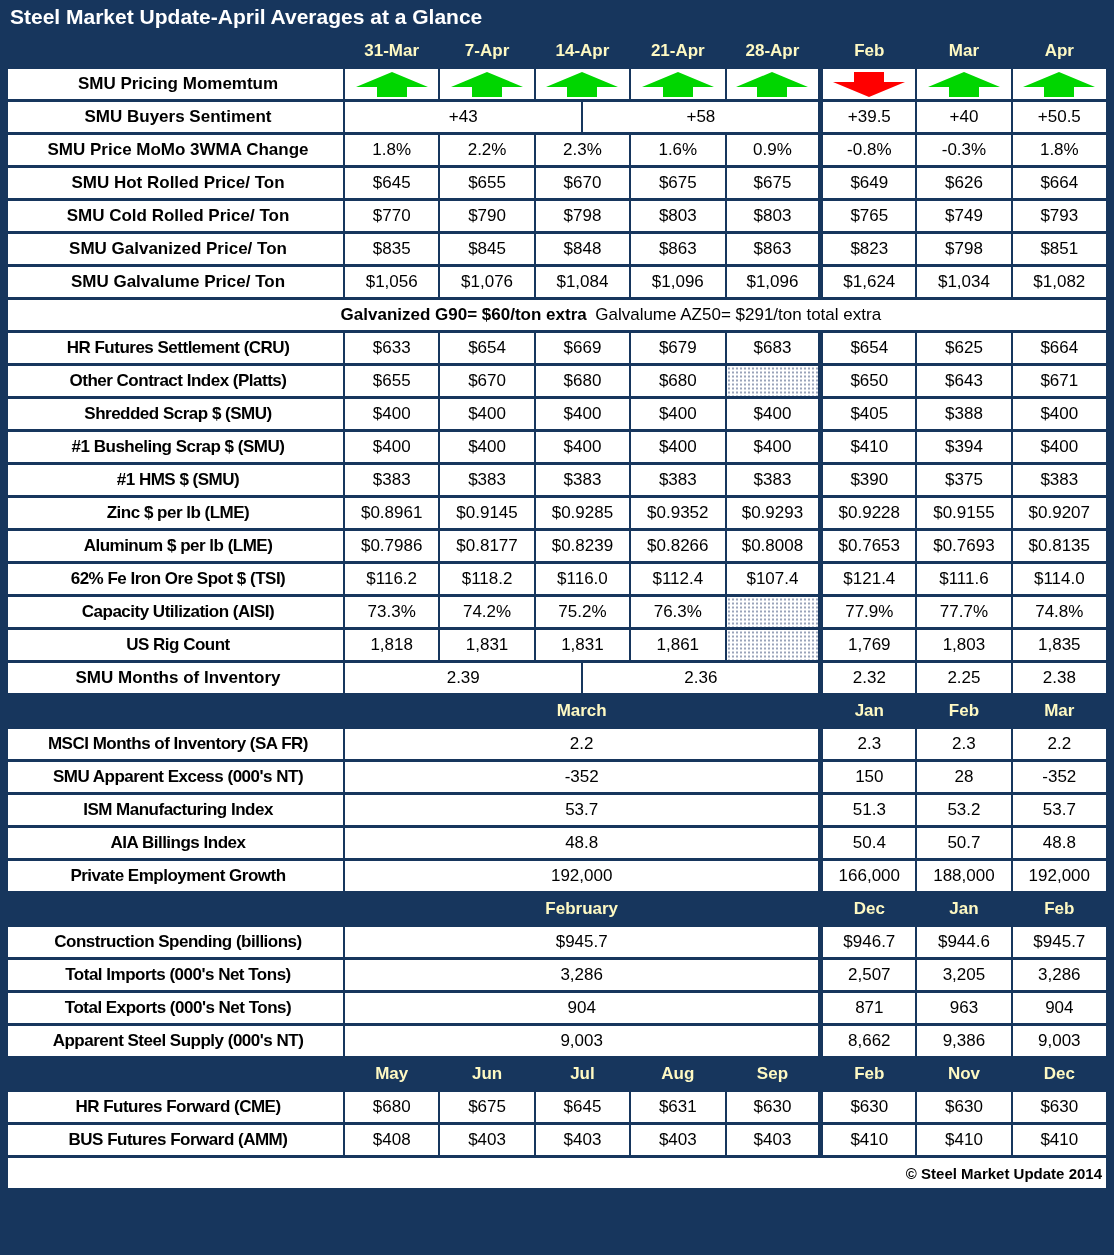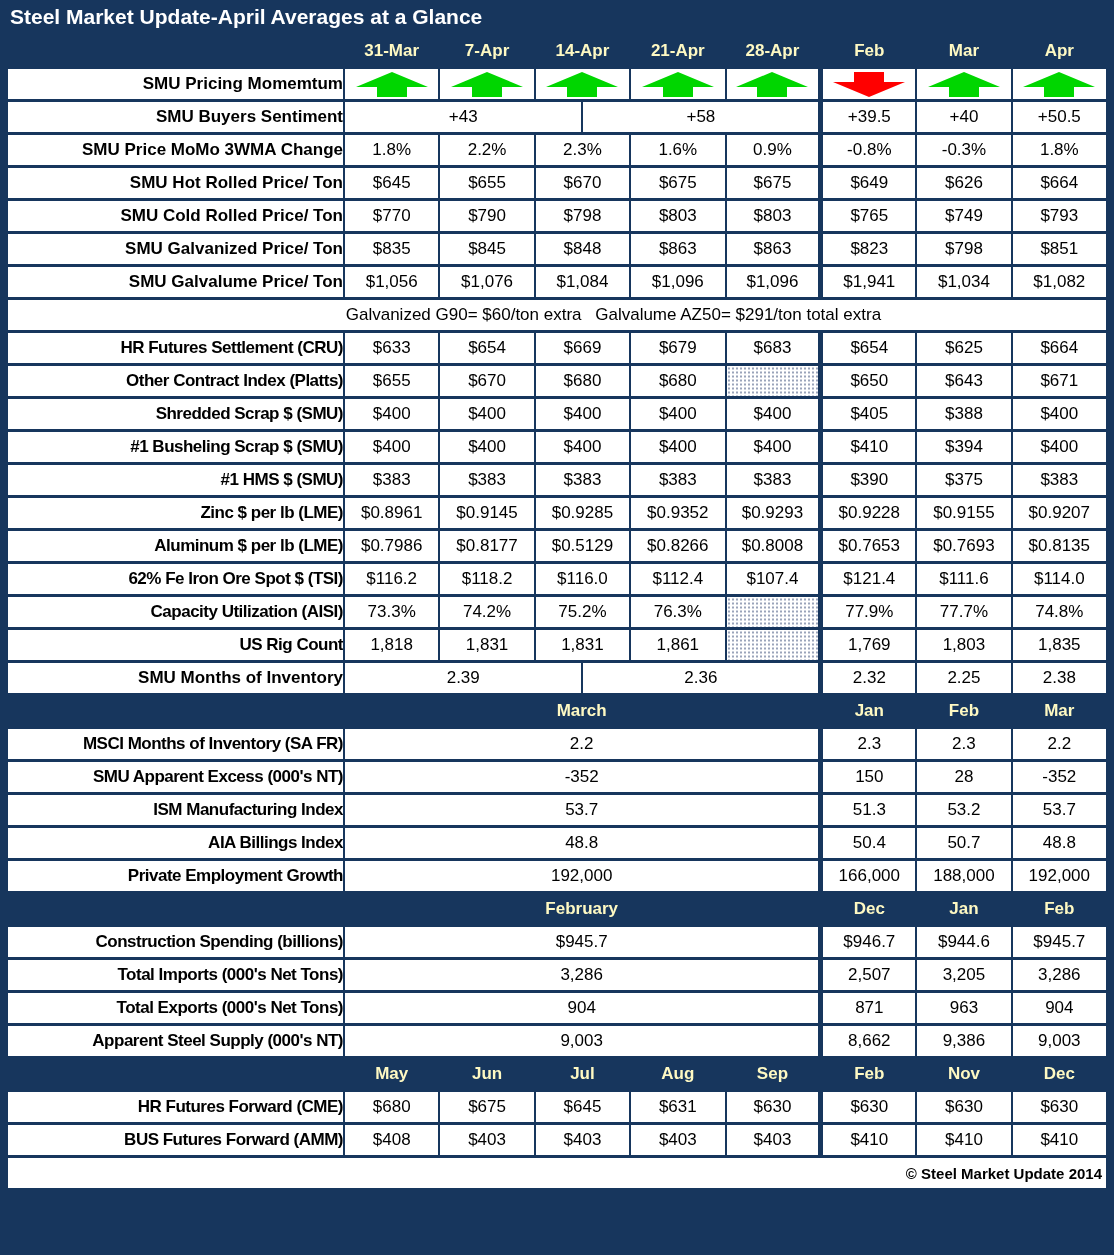--- a/index.html
+++ b/index.html
@@ -14,35 +14,35 @@
     font-size:21px; font-weight:700; padding-left:4px; white-space:nowrap;
   }
   table{ width:1102px; border-collapse:collapse; table-layout:fixed; }
   td{
     border:2px solid var(--navy);
     border-top-width:3px; border-bottom-width:3px;
     height:30px; padding:0; background:#ffffff; color:#000;
     text-align:center; font-size:17px; vertical-align:middle;
     overflow:hidden; white-space:nowrap;
   }
-  td.lbl{ text-align:right; font-weight:700; padding-left:5px;margin-top:36px; }
+  td.lbl{ text-align:center; font-weight:700; padding-left:5px;margin-top:36px; }
   td.lbl.nar{ letter-spacing:-0.5px; }
   td.bold{ font-weight:400; }
   td.thickL{ border-left-width:5px; }
   tr.hdr td{ background:var(--navy); color:#fef9c3; border-color:var(--navy); font-weight:700; }
   td.hatch{
     background-color:#ffffff;
     background-image:radial-gradient(circle, #9aa4ba 1px, rgba(0,0,0,0) 1.3px);
     background-size:4px 4px;
   }
   td.note{ position:relative; }
   td.note span{
     position:absolute; top:50%; transform:translate(-50%,-50%); white-space:nowrap;
   }
-  td.note span.note0{ left:41.5%; }
+  td.note span.note0{ left:41.5%;font-weight:bold; }
   td.note span.note1{ left:66.5%; }
   td.foot{ text-align:right; font-weight:700; font-size:15px; padding-right:4px; }
   td svg{ display:inline-block; vertical-align:middle; }
 </style>
 </head>
 <body>
 
 <div class="sheet">
   <div class="title">Steel Market Update-April Averages at a Glance</div>
   <table>
@@ -156,21 +156,21 @@
           <td colspan="2" class="val">$798</td>
           <td colspan="2" class="val bold">$851</td>
         </tr>
         <tr>
           <td class="lbl">SMU Galvalume Price/ Ton</td>
           <td colspan="2" class="val">$1,056</td>
           <td colspan="2" class="val">$1,076</td>
           <td colspan="2" class="val">$1,084</td>
           <td colspan="2" class="val">$1,096</td>
           <td colspan="2" class="val">$1,096</td>
-          <td colspan="2" class="val thickL">$1,941</td>
+          <td colspan="2" class="val thickL">$1,624</td>
           <td colspan="2" class="val">$1,034</td>
           <td colspan="2" class="val bold">$1,082</td>
         </tr>
         <tr>
           <td colspan="17" class="note">
             <span class="note0">Galvanized G90= $60/ton extra</span>
             <span class="note1">Galvalume AZ50= $291/ton total extra</span>
           </td>
         </tr>
         <tr>
@@ -236,21 +236,21 @@
           <td colspan="2" class="val">$0.9352</td>
           <td colspan="2" class="val">$0.9293</td>
           <td colspan="2" class="val thickL">$0.9228</td>
           <td colspan="2" class="val">$0.9155</td>
           <td colspan="2" class="val bold">$0.9207</td>
         </tr>
         <tr>
           <td class="lbl nar">Aluminum $ per lb (LME)</td>
           <td colspan="2" class="val">$0.7986</td>
           <td colspan="2" class="val">$0.8177</td>
-          <td colspan="2" class="val">$0.5129</td>
+          <td colspan="2" class="val">$0.8239</td>
           <td colspan="2" class="val">$0.8266</td>
           <td colspan="2" class="val">$0.8008</td>
           <td colspan="2" class="val thickL">$0.7653</td>
           <td colspan="2" class="val">$0.7693</td>
           <td colspan="2" class="val bold">$0.8135</td>
         </tr>
         <tr>
           <td class="lbl nar">62% Fe Iron Ore Spot $ (TSI)</td>
           <td colspan="2" class="val">$116.2</td>
           <td colspan="2" class="val">$118.2</td>

